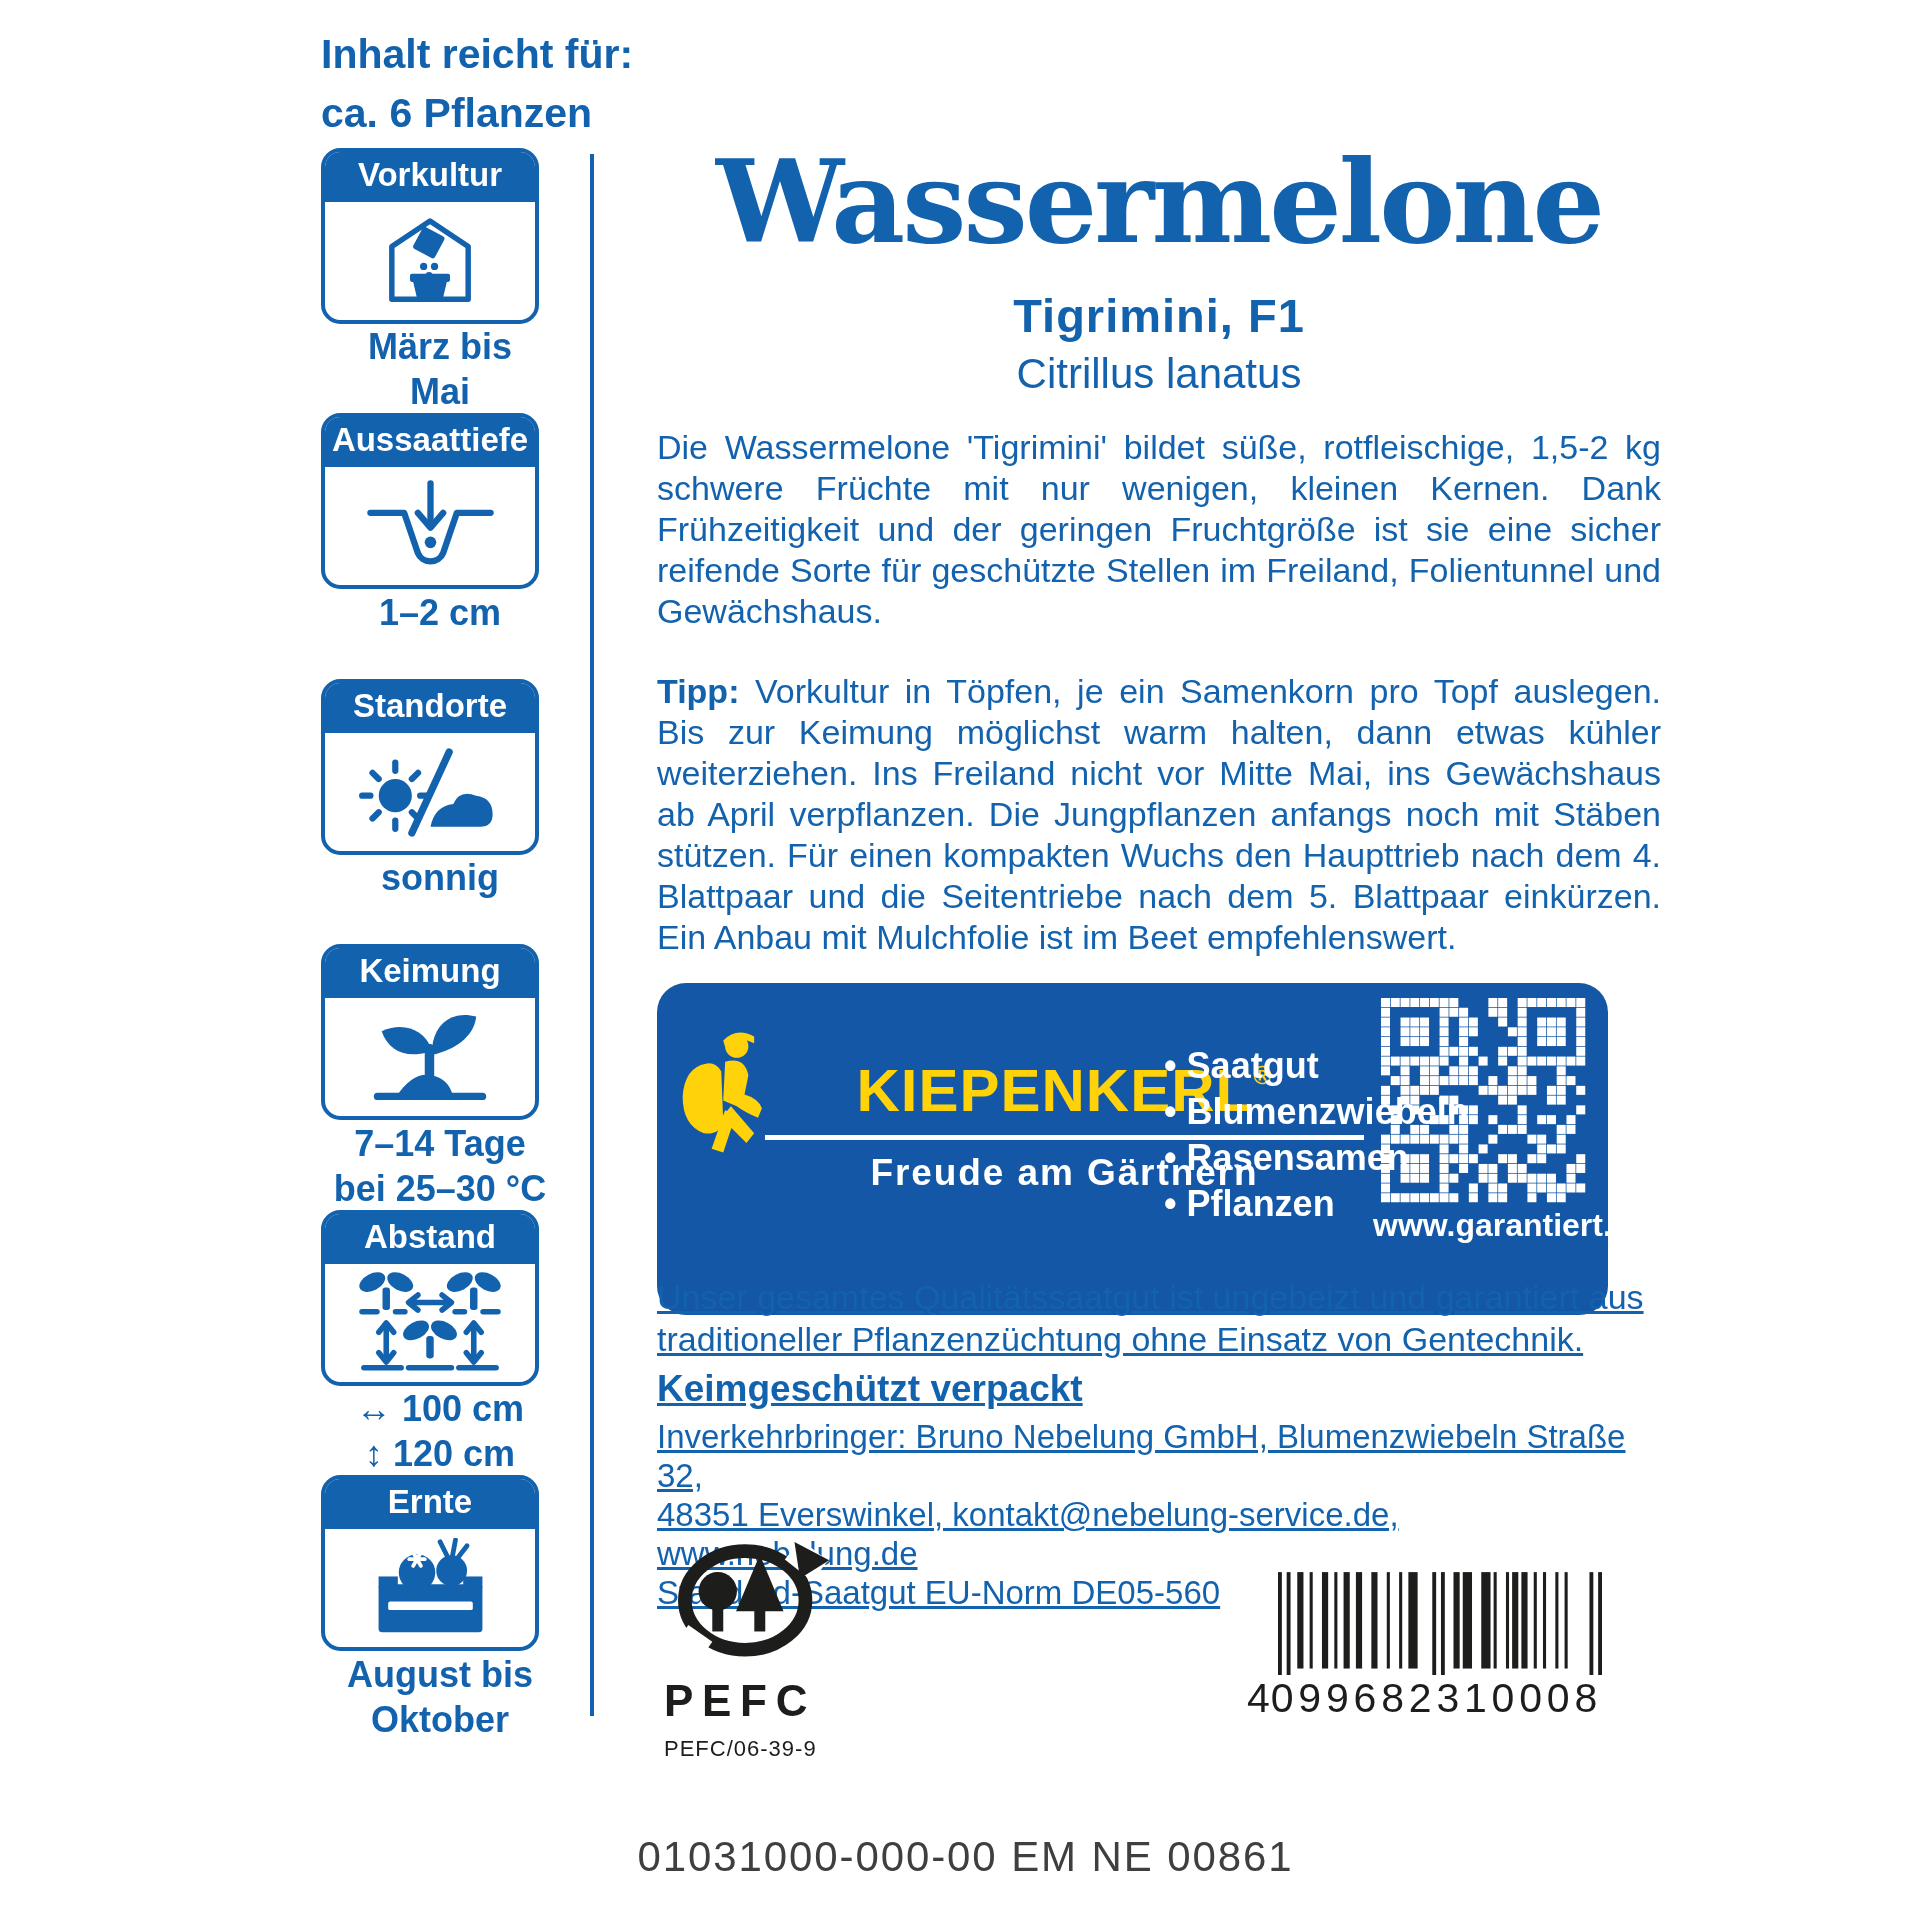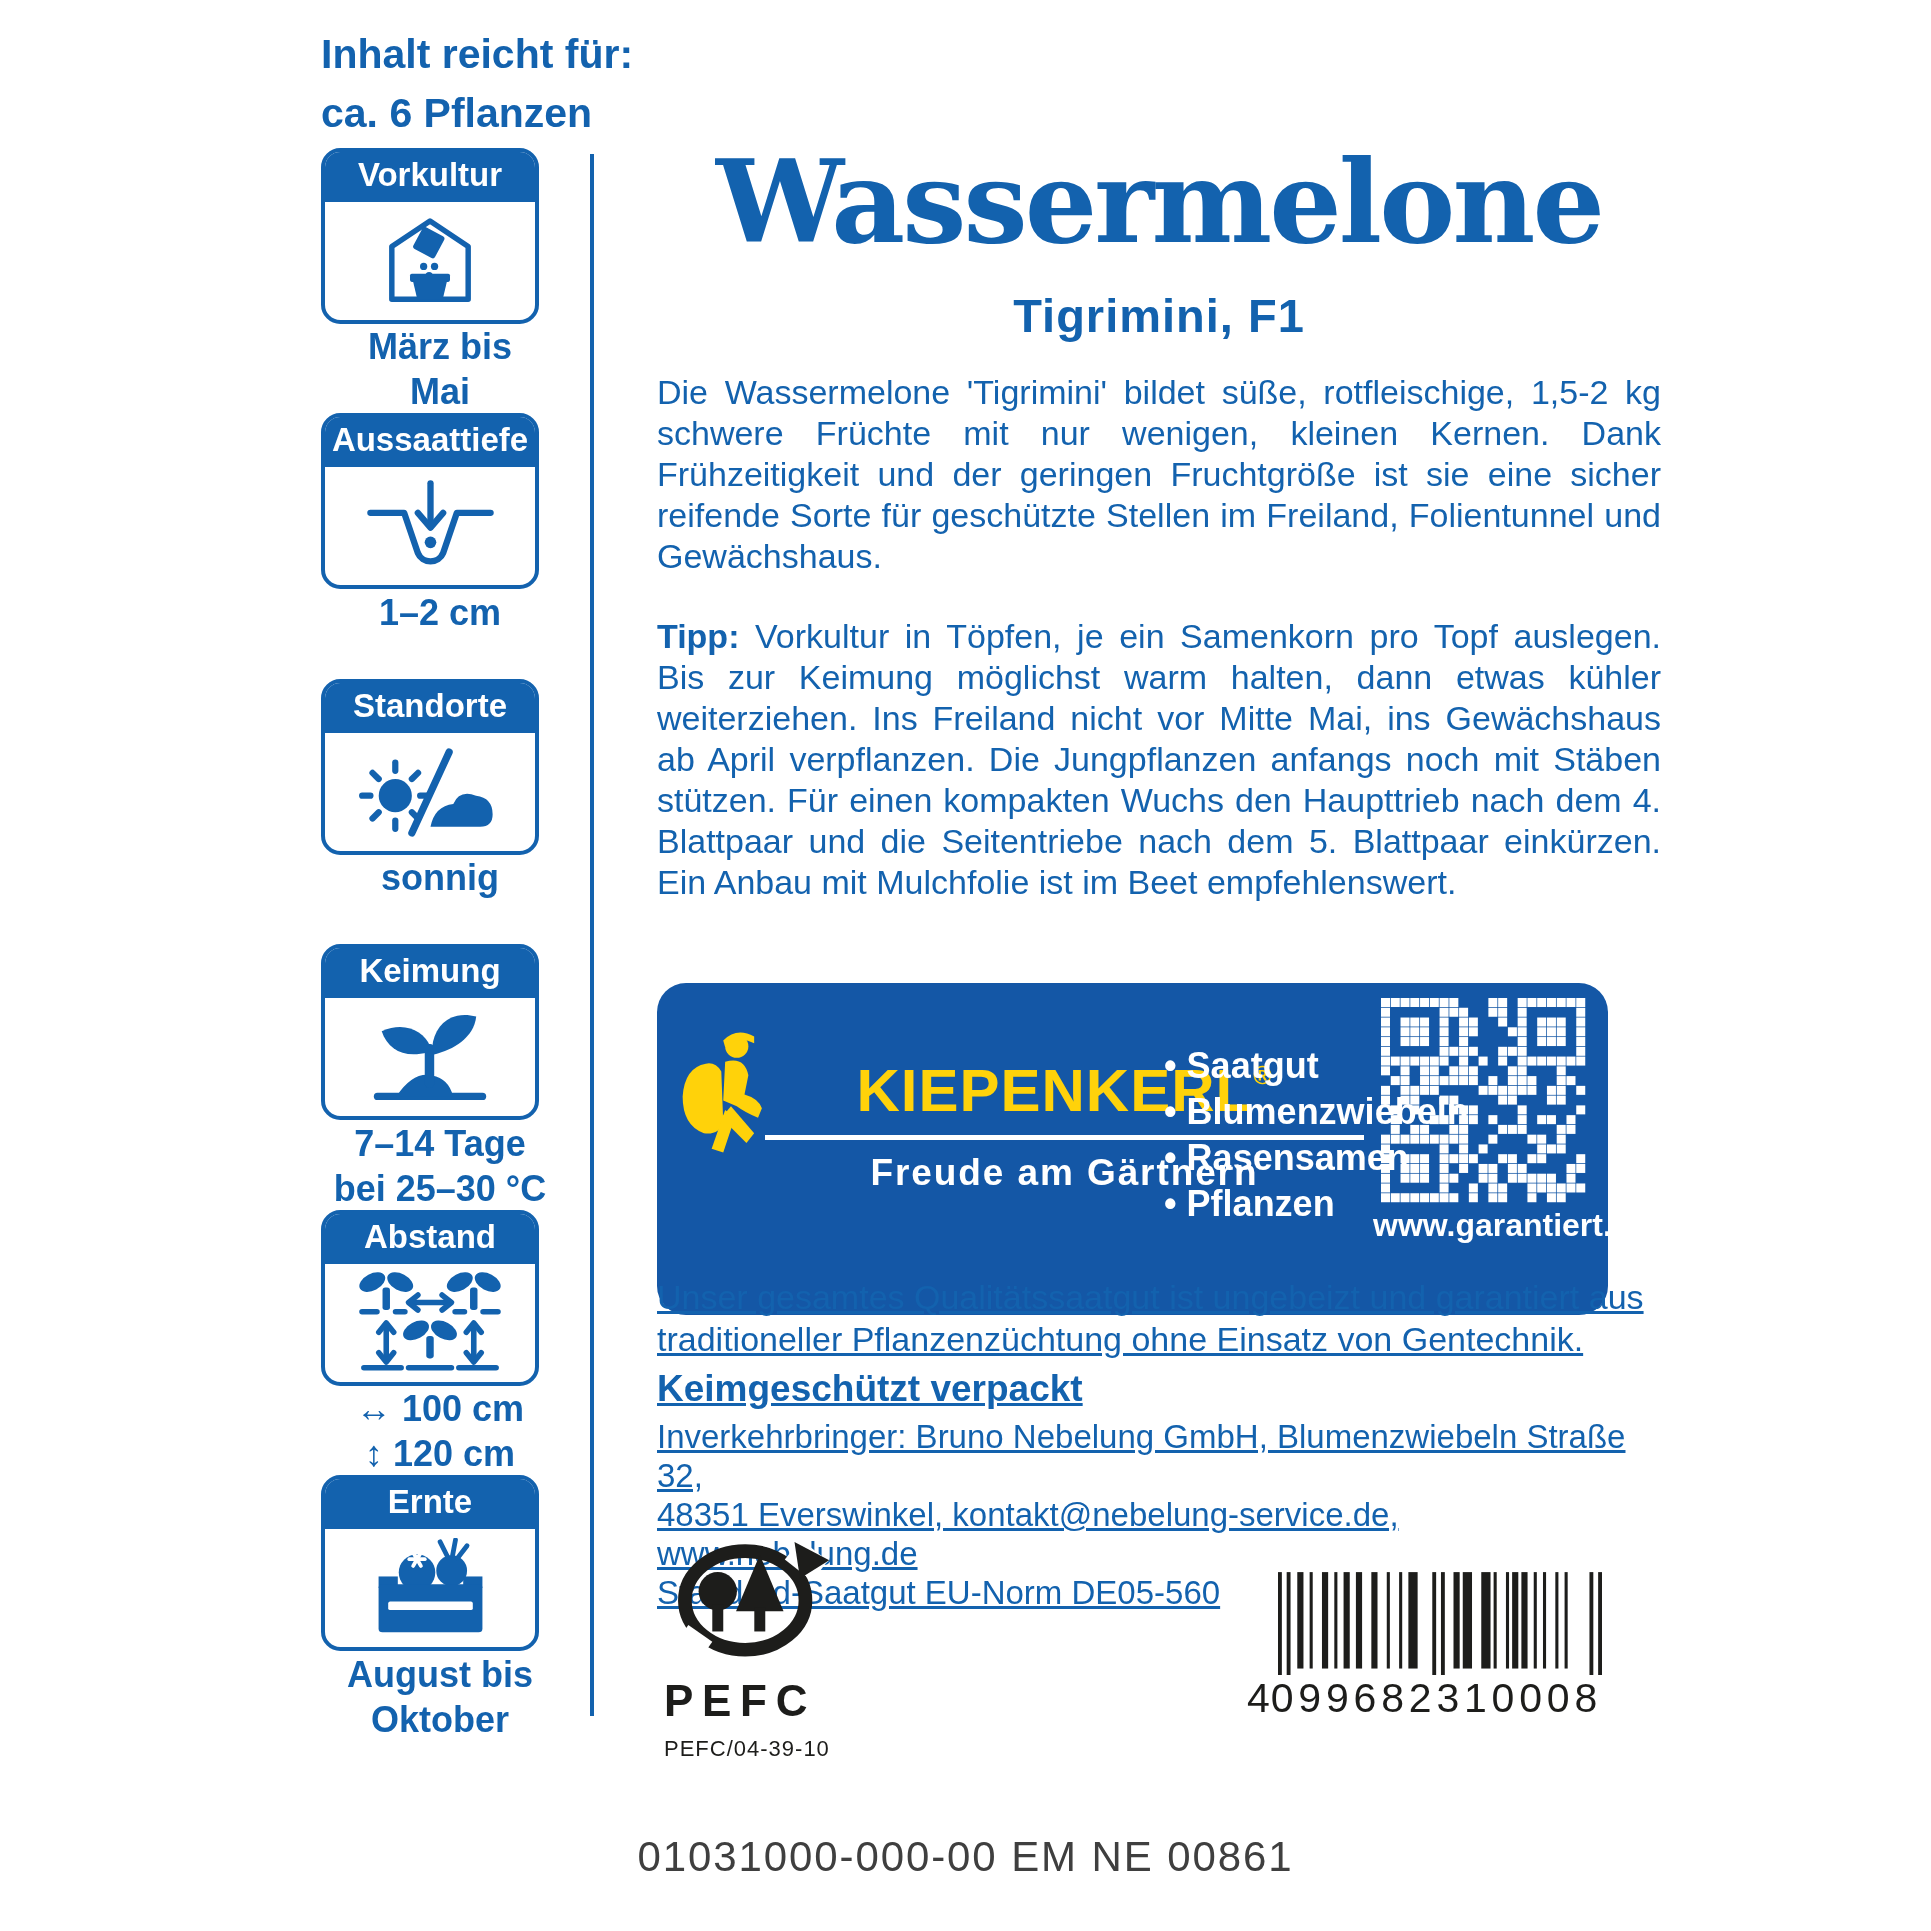--- a/index.html
+++ b/index.html
@@ -201,20 +201,21 @@
       </svg>
     </div>
   </div>
   <div class="abs caption" style="left:321px;top:1653px;">August bis
 Oktober</div>
 </div>
 
 <div class="abs main">
   <div class="title">Wassermelone</div>
   <div class="variety">Tigrimini, F1</div>
+  <div class="botanical">Citrillus lanatus</div>
   <div class="body-text">Die Wassermelone 'Tigrimini' bildet süße, rotfleischige, 1,5-2 kg schwere Früchte mit nur wenigen, kleinen Kernen. Dank Frühzeitigkeit und der geringen Fruchtgröße ist sie eine sicher reifende Sorte für geschützte Stellen im Freiland, Folientunnel und Gewächshaus.</div>
   <div class="tip"><span class="bold">Tipp:</span><span> Vorkultur in Töpfen, je ein Samenkorn pro Topf auslegen. Bis zur Keimung möglichst warm halten, dann etwas kühler weiterziehen. Ins Freiland nicht vor Mitte Mai, ins Gewächshaus ab April verpflanzen. Die Jungpflanzen anfangs noch mit Stäben stützen. Für einen kompakten Wuchs den Haupttrieb nach dem 4. Blattpaar und die Seitentriebe nach dem 5. Blattpaar einkürzen. Ein Anbau mit Mulchfolie ist im Beet empfehlenswert.</span></div>
 </div>
 
 <div class="abs panel">
   <svg class="abs mascot" width="108" height="145" viewBox="0 0 110 150" fill="var(--yellow)">
     <path d="M30 40 Q8 44 6 74 Q6 104 28 112 Q44 114 48 100 L46 48 Q40 38 30 40 Z"></path>
     <circle cx="62" cy="22" r="12"></circle>
     <path d="M48 16 Q62 2 80 12 L80 19 Q64 10 50 23 Z"></path>
     <path d="M50 38 Q70 32 74 52 L70 72 Q84 76 88 86 L84 96 Q70 90 62 84 L48 78 Z"></path>
@@ -498,21 +499,21 @@
     <ellipse cx="88" cy="76" rx="66" ry="54" fill="none" stroke="var(--ink)" stroke-width="15"></ellipse>
     <rect x="136" y="18" width="38" height="28" fill="#fff" transform="rotate(38 155 32)"></rect>
     <path d="M142 12 L180 32 L148 52 Z" fill="var(--ink)"></path>
     <rect x="16" y="110" width="32" height="24" fill="#fff" transform="rotate(35 32 122)"></rect>
     <circle cx="58" cy="66" r="21" fill="var(--ink)"></circle>
     <rect x="52" y="80" width="12" height="30" fill="var(--ink)"></rect>
     <polygon points="104,26 130,88 78,88" fill="var(--ink)"></polygon>
     <rect x="98" y="84" width="12" height="26" fill="var(--ink)"></rect>
   </svg>
   <div class="pefc-word">PEFC</div>
-  <div class="pefc-code">PEFC/04-39-10</div>
+  <div class="pefc-code">PEFC/06-39-9</div>
 </div>
 
 <div class="abs barcode">
   <svg id="barcode-bars" width="324" height="114" viewBox="0 0 336 118">
       <rect x="0" y="0" width="4" height="118"></rect>
       <rect x="9" y="0" width="4" height="118"></rect>
       <rect x="160" y="0" width="4" height="118"></rect>
       <rect x="169" y="0" width="4" height="118"></rect>
       <rect x="323" y="0" width="4" height="118"></rect>
       <rect x="332" y="0" width="4" height="118"></rect>

